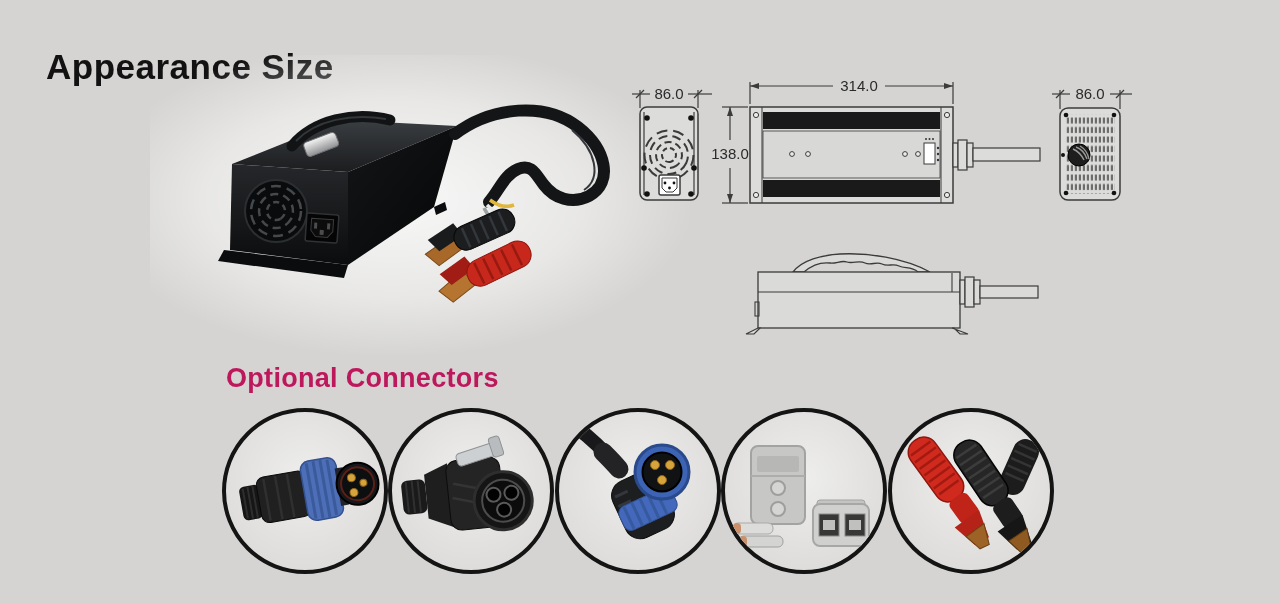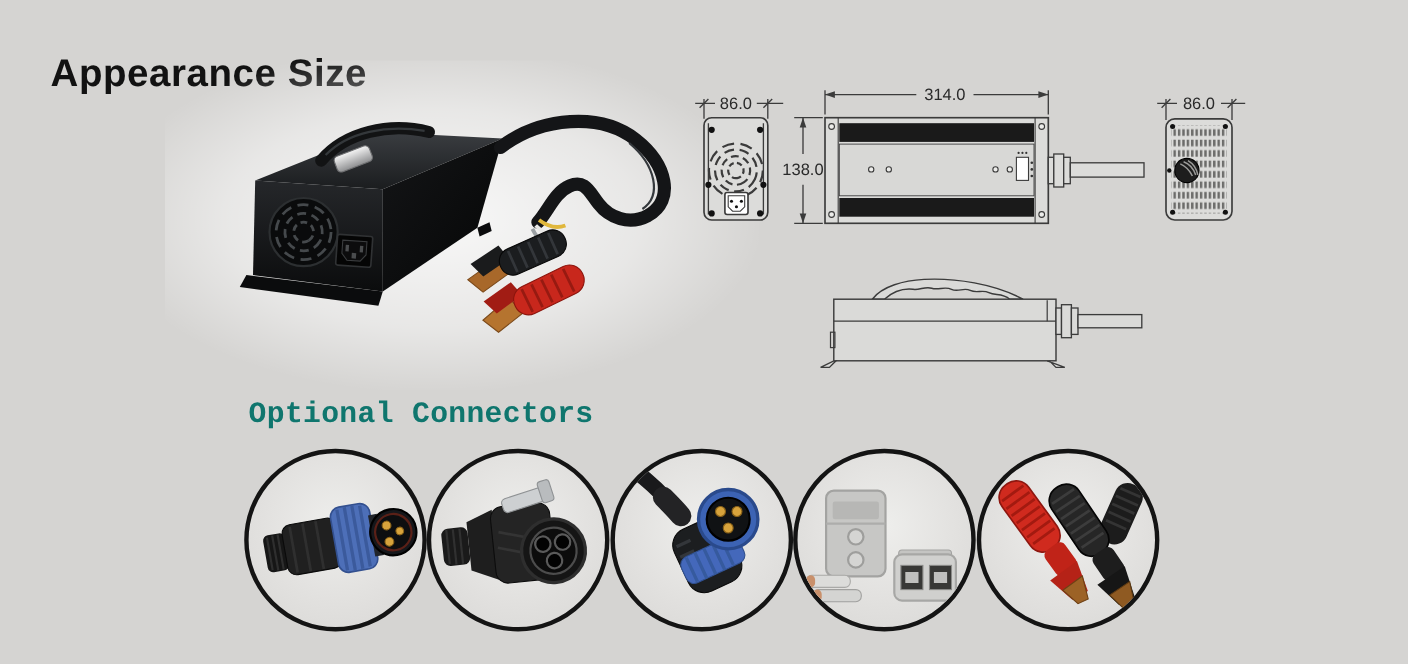--- a/index.html
+++ b/index.html
@@ -6,21 +6,21 @@
   html,body { width:1280px; height:604px; overflow:hidden; }
   body { font-family:"Liberation Sans", sans-serif; }
   .canvas { position:relative; width:1280px; height:604px; background:#d5d4d2; }
 
   .page-title {
     position:absolute; left:46px; top:47px;
     font-size:35px; font-weight:700; color:#121212; letter-spacing:0.5px;
   }
   .section-title {
     position:absolute; left:226px; top:363px;
-    font-size:27px; font-weight:700; color:#0f766e; letter-spacing:0.3px;font-family:Liberation Mono, monospace;
+    font-size:27px; font-weight:700; color:#be185d; letter-spacing:0.3px;
   }
 
   .photo-glow {
     position:absolute; left:150px; top:55px; width:540px; height:300px;
     background:radial-gradient(ellipse at 45% 48%, rgba(255,255,255,0.85) 0%, rgba(255,255,255,0.45) 45%, rgba(255,255,255,0) 72%);
   }
   .abs { position:absolute; }
 
   svg text { font-family:"Liberation Sans", sans-serif; fill:#2a2a2a; }
   .dim-text { font-size:15px; }

